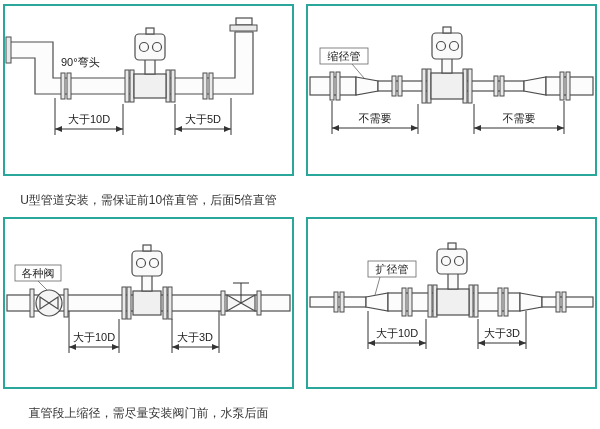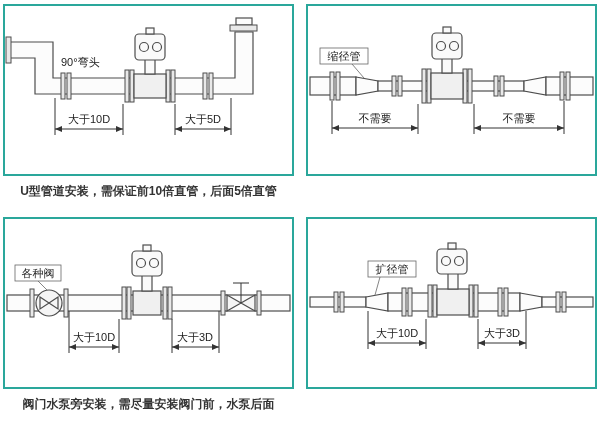--- a/index.html
+++ b/index.html
@@ -11,23 +11,22 @@
     width: 600px; height: 429px; background: #fff;
     display: grid; grid-template-columns: 291px 291px; column-gap: 12px;
     padding: 4px 0 0 3px;
   }
   .cell { display: flex; flex-direction: column; }
   .panel {
     border: 2px solid #2aa79b; height: 172px; width: 291px; background: #fff;
   }
   .panel svg { display: block; width: 287px; height: 168px; }
   .caption {
-    text-align: center; font-size: 12px; color: #333; padding: 7px 2px 6px;
+    text-align: center; font-size: 12px; color: #333; padding: 16px 2px 6px;
     line-height: 1.35;
-    font-weight: bold;
   }
   
   .pipe      { fill: #fcfcfc; stroke: #4d4d4d; stroke-width: 1.2; }
   .flange    { fill: #e9e9e9; stroke: #4d4d4d; stroke-width: 1; }
   .meter-body{ fill: #f0f0f0; stroke: #4d4d4d; stroke-width: 1.2; }
   .meter-head{ fill: #fafafa; stroke: #4d4d4d; stroke-width: 1.2; }
   .valve     { fill: #f5f5f5; stroke: #4d4d4d; stroke-width: 1.2; }
   .dim       { stroke: #333; stroke-width: 1; }
   .arrow     { fill: #333; }
   .dim-text  { font: 11px "Liberation Sans", sans-serif; fill: #222; text-anchor: middle; }
@@ -193,21 +192,21 @@
           <line class="dim" x1="167" y1="100" x2="167" y2="134"></line>
           <line class="dim" x1="214" y1="92" x2="214" y2="134"></line>
           <line class="dim" x1="167" y1="128" x2="214" y2="128"></line>
           <polygon class="arrow" points="167,128 174,125 174,131"></polygon>
           <polygon class="arrow" points="214,128 207,125 207,131"></polygon>
           <text class="dim-text" x="190" y="122">大于3D</text>
         </g>
       </svg>
     </div>
     <div class="caption">
-      <div>阀门水泵旁安装，需尽量安装阀门前，水泵后面</div>
+      <div>直管段上缩径，需尽量安装阀门前，水泵后面</div>
     </div>
   </div>
 
   <div class="cell">
     <div class="panel">
       <svg viewBox="0 0 287 168">
         <g>
           <rect class="pipe" x="2" y="78" width="56" height="10"></rect>
           <polygon class="pipe" points="58,78 80,74 80,92 58,88"></polygon>
           <rect class="pipe" x="80" y="74" width="132" height="18"></rect>

